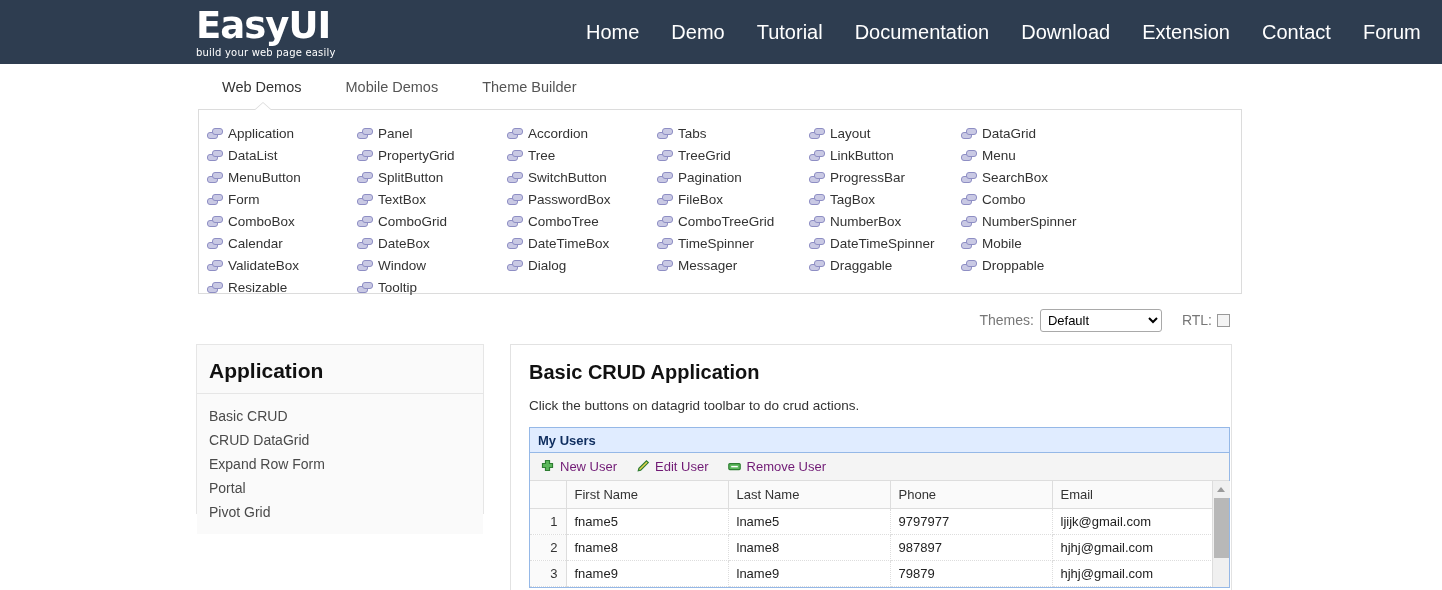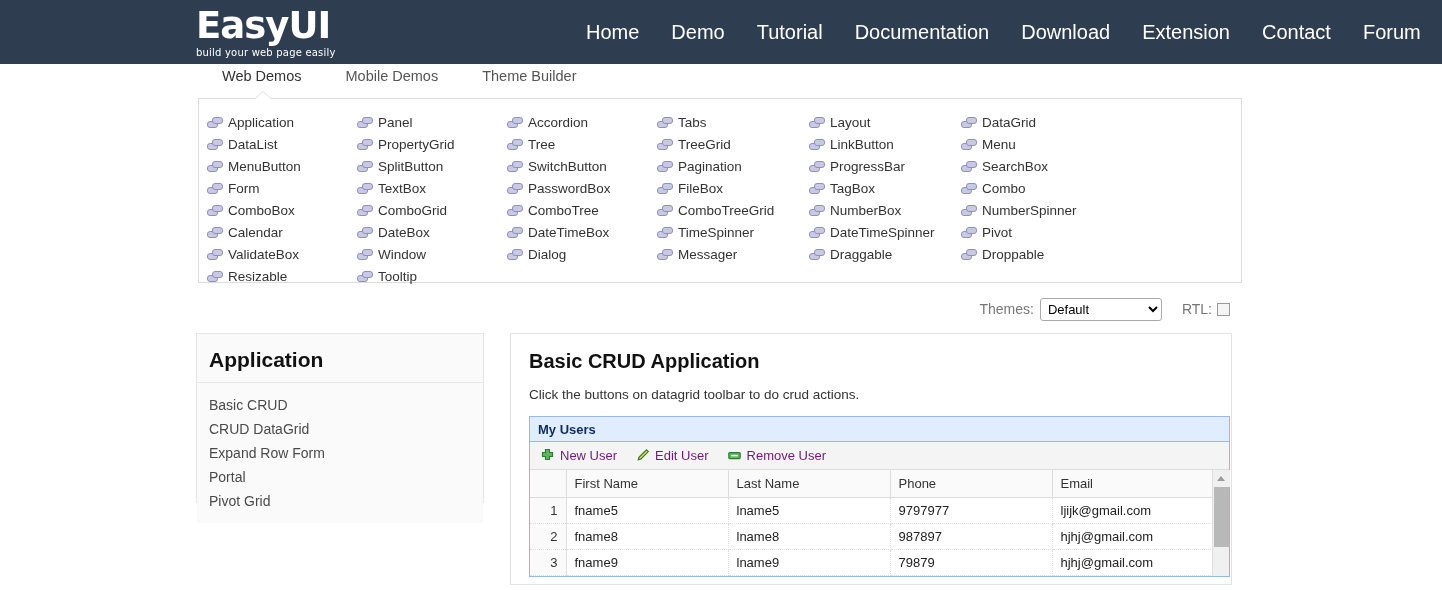--- a/index.html
+++ b/index.html
@@ -58,20 +58,21 @@
     font-size: 20px;
     padding: 16px 16px;
     line-height: 64px;
     white-space: nowrap;
   }
 
   
   .subtabs {
     position: relative;
     height: 34px;
+    margin-top: 11px;
     padding-left: 200px;
     display: flex;
     align-items: flex-start;
   }
   .subtab {
     font-size: 14.5px;
     color: #555;
     padding: 0 22px;
     line-height: 24px;
     cursor: pointer;
@@ -522,21 +523,21 @@
         <div class="demo-item">
           <span class="ico"></span>
           <span>Combo</span>
         </div>
         <div class="demo-item">
           <span class="ico"></span>
           <span>NumberSpinner</span>
         </div>
         <div class="demo-item">
           <span class="ico"></span>
-          <span>Pivot</span>
+          <span>Mobile</span>
         </div>
         <div class="demo-item">
           <span class="ico"></span>
           <span>Droppable</span>
         </div>
       </div>
     </div>
 </div>
 
 <div class="themes-row">

